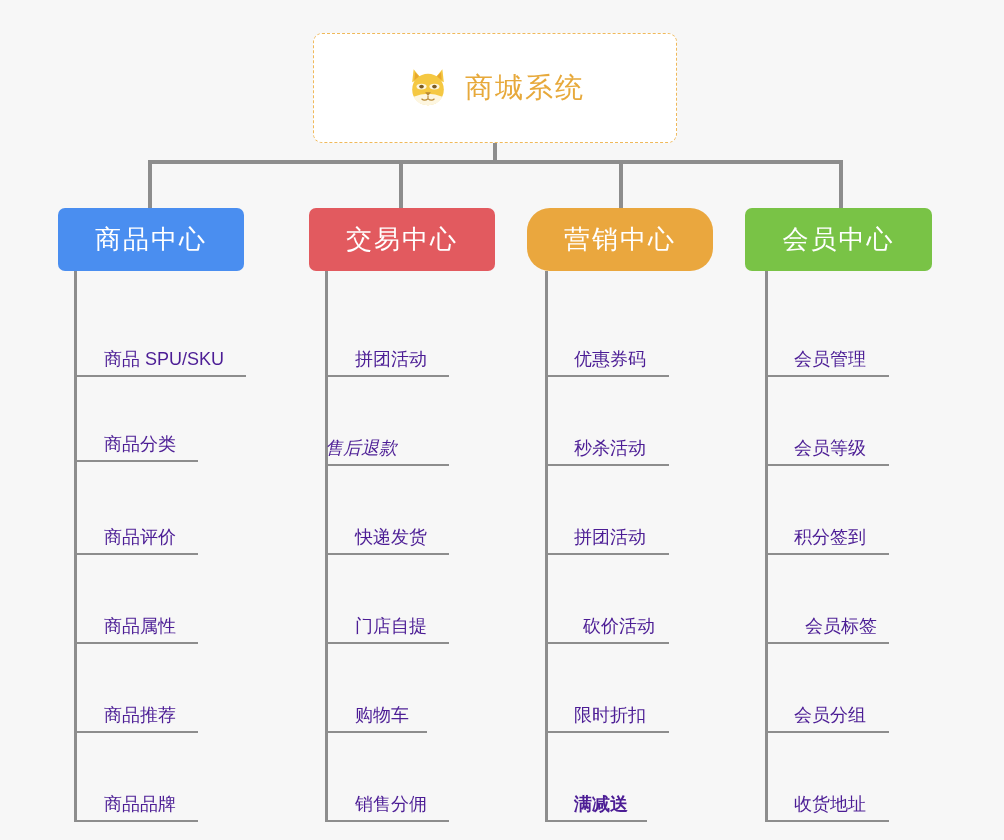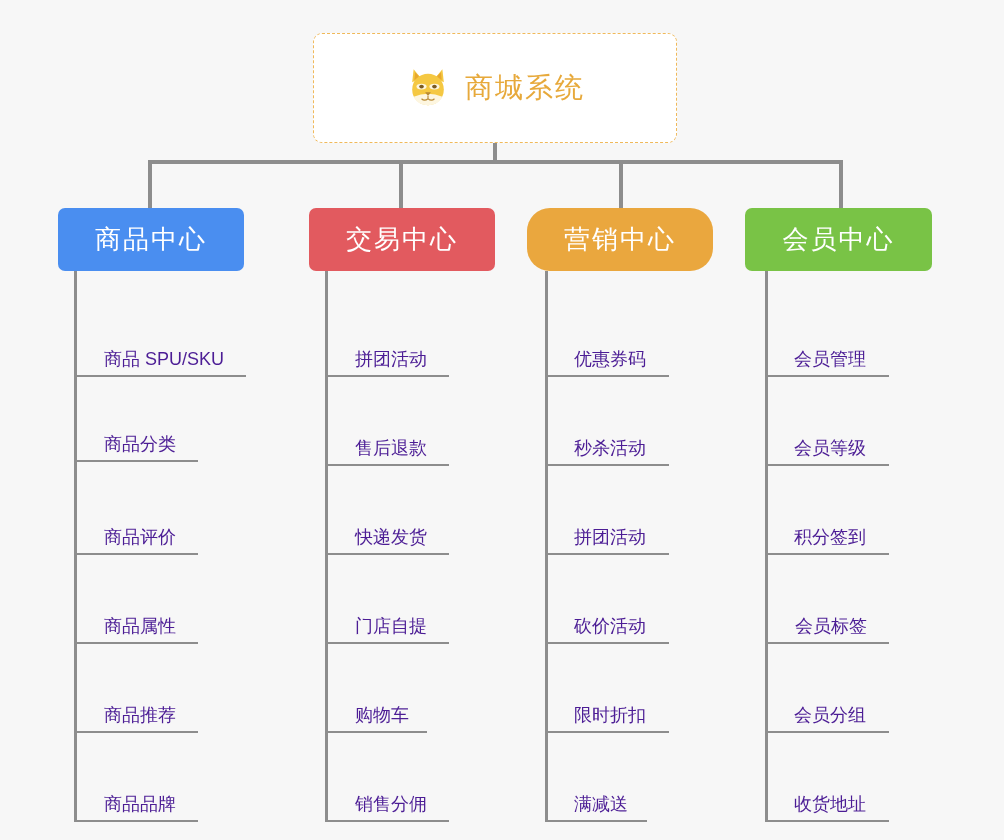--- a/index.html
+++ b/index.html
@@ -169,21 +169,21 @@
         <span class="leaf-label" style="margin-left: 30px;">商品品牌</span>
       </div>
       <div class="cat-card" style="left: 309px; top: 208px; width: 186px; background: rgb(226, 90, 95); position: absolute;">
         <span>交易中心</span>
       </div>
       <div class="trunk" style="left: 325px; top: 271px; height: 551px; background: rgb(141, 141, 141);"></div>
       <div class="leaf" style="position: absolute; left: 325px; top: 347px; width: 124px; border-bottom-color: rgb(141, 141, 141);">
         <span class="leaf-label" style="margin-left: 30px;">拼团活动</span>
       </div>
       <div class="leaf" style="position: absolute; left: 325px; top: 436px; width: 124px; border-bottom-color: rgb(141, 141, 141);">
-        <span class="leaf-label" style="margin-left: 30px;">售后退款</span>
+        <span class="leaf-label" style=" font-style: italic;">售后退款</span>
       </div>
       <div class="leaf" style="position: absolute; left: 325px; top: 525px; width: 124px; border-bottom-color: rgb(141, 141, 141); text-align: center;">
         <span class="leaf-label" style="margin-left: 30px;">快递发货</span>
       </div>
       <div class="leaf" style="position: absolute; left: 325px; top: 614px; width: 124px; border-bottom-color: rgb(141, 141, 141);">
         <span class="leaf-label" style="margin-left: 30px;">门店自提</span>
       </div>
       <div class="leaf" style="position: absolute; left: 325px; top: 703px; width: 102px; border-bottom-color: rgb(141, 141, 141);">
         <span class="leaf-label" style="margin-left: 30px;">购物车</span>
       </div>
@@ -197,43 +197,43 @@
       <div class="leaf" style="position: absolute; left: 545px; top: 347px; width: 124px; border-bottom-color: rgb(141, 141, 141);">
         <span class="leaf-label" style="margin-left: 29px;">优惠券码</span>
       </div>
       <div class="leaf" style="position: absolute; left: 545px; top: 436px; width: 124px; border-bottom-color: rgb(141, 141, 141);">
         <span class="leaf-label" style="margin-left: 29px;">秒杀活动</span>
       </div>
       <div class="leaf" style="position: absolute; left: 545px; top: 525px; width: 124px; border-bottom-color: rgb(141, 141, 141);">
         <span class="leaf-label" style="margin-left: 29px;">拼团活动</span>
       </div>
       <div class="leaf" style="position: absolute; left: 545px; top: 614px; width: 124px; border-bottom-color: rgb(141, 141, 141);">
-        <span class="leaf-label" style="margin-left: 29px;">砍价活动</span>
+        <span class="leaf-label" style="margin-left: 38px;">砍价活动</span>
       </div>
       <div class="leaf" style="position: absolute; left: 545px; top: 703px; width: 124px; border-bottom-color: rgb(141, 141, 141);">
         <span class="leaf-label" style="margin-left: 29px;">限时折扣</span>
       </div>
-      <div class="leaf" style="position: absolute; left: 545px; top: 792px; width: 102px; border-bottom-color: rgb(141, 141, 141);">
+      <div class="leaf" style="position: absolute; left: 545px; top: 792px; width: 102px; border-bottom-color: rgb(141, 141, 141); font-weight: bold;">
         <span class="leaf-label" style="margin-left: 29px;">满减送</span>
       </div>
       <div class="cat-card" style="left: 745px; top: 208px; width: 187px; background: rgb(121, 195, 70); position: absolute;">
         <span>会员中心</span>
       </div>
       <div class="trunk" style="left: 765px; top: 271px; height: 551px; background: rgb(141, 141, 141);"></div>
       <div class="leaf" style="position: absolute; left: 765px; top: 347px; width: 124px; border-bottom-color: rgb(141, 141, 141);">
         <span class="leaf-label" style="margin-left: 29px;">会员管理</span>
       </div>
       <div class="leaf" style="position: absolute; left: 765px; top: 436px; width: 124px; border-bottom-color: rgb(141, 141, 141);">
         <span class="leaf-label" style="margin-left: 29px;">会员等级</span>
       </div>
       <div class="leaf" style="position: absolute; left: 765px; top: 525px; width: 124px; border-bottom-color: rgb(141, 141, 141);">
         <span class="leaf-label" style="margin-left: 29px;">积分签到</span>
       </div>
       <div class="leaf" style="position: absolute; left: 765px; top: 614px; width: 124px; border-bottom-color: rgb(141, 141, 141);">
-        <span class="leaf-label" style="margin-left: 30px;">会员标签</span>
+        <span class="leaf-label" style="margin-left: 40px;">会员标签</span>
       </div>
       <div class="leaf" style="position: absolute; left: 765px; top: 703px; width: 124px; border-bottom-color: rgb(141, 141, 141);">
         <span class="leaf-label" style="margin-left: 29px;">会员分组</span>
       </div>
       <div class="leaf" style="position: absolute; left: 765px; top: 792px; width: 124px; border-bottom-color: rgb(141, 141, 141);">
         <span class="leaf-label" style="margin-left: 29px;">收货地址</span>
       </div>
     </div>
 
 <div class="drop" style="left: 148px; background: rgb(141, 141, 141);"></div>

